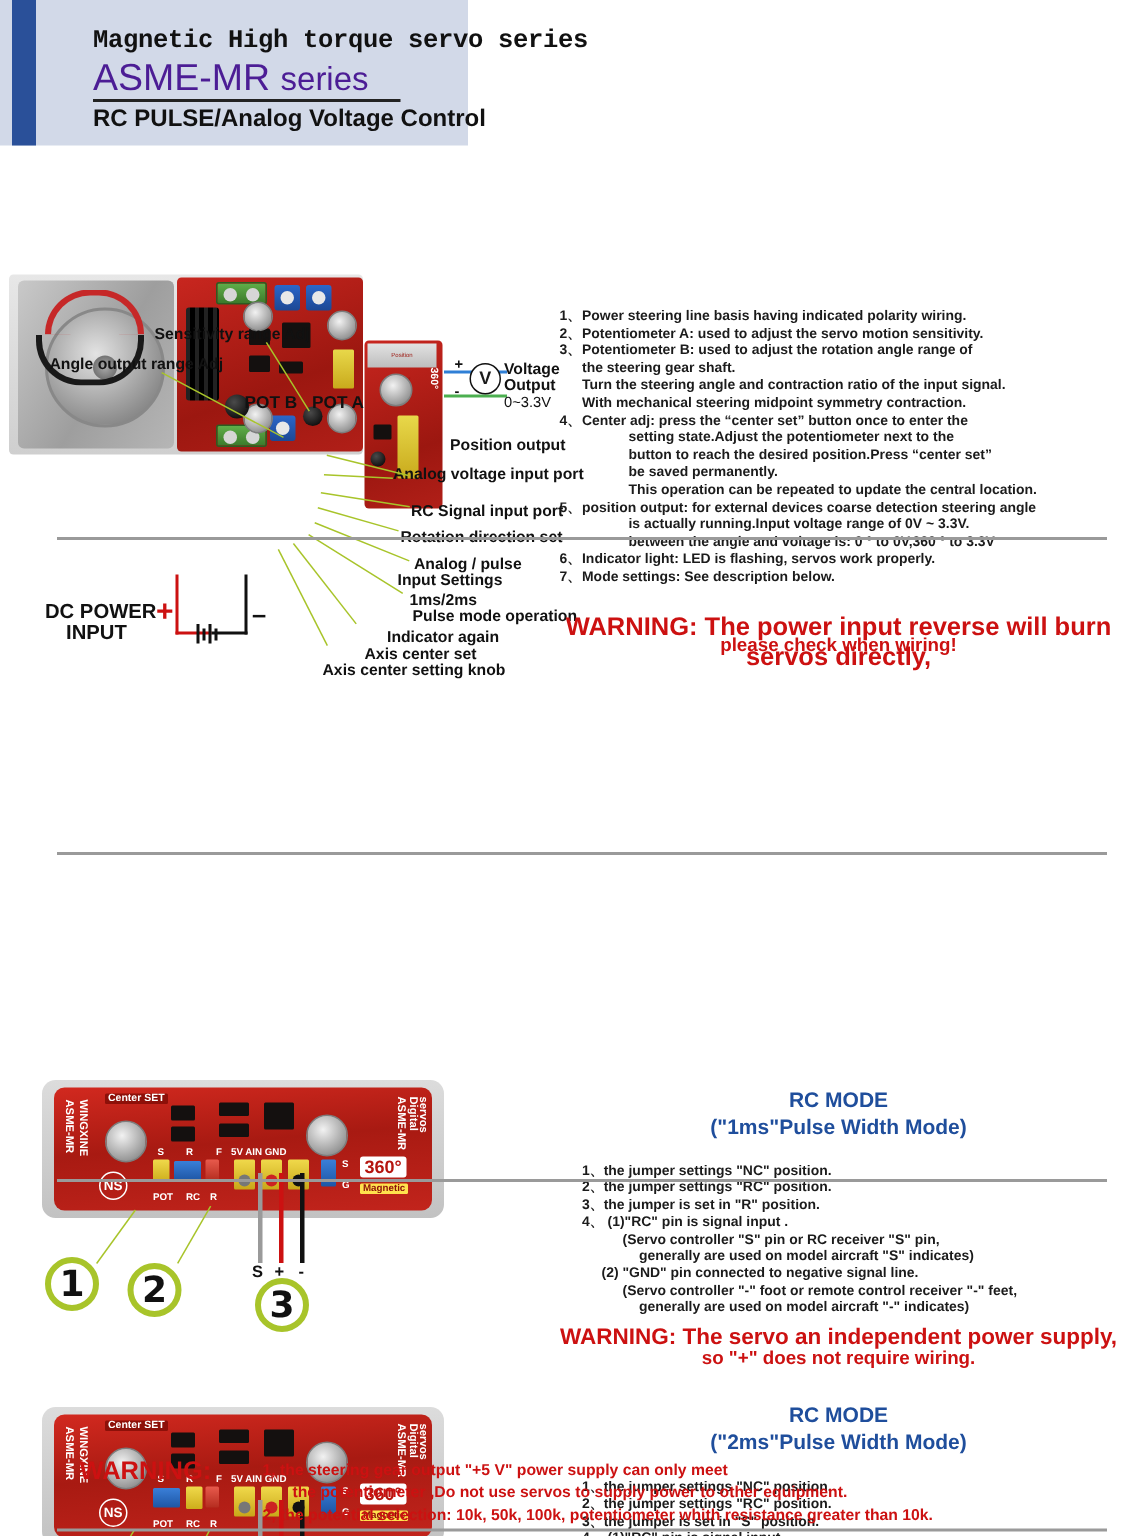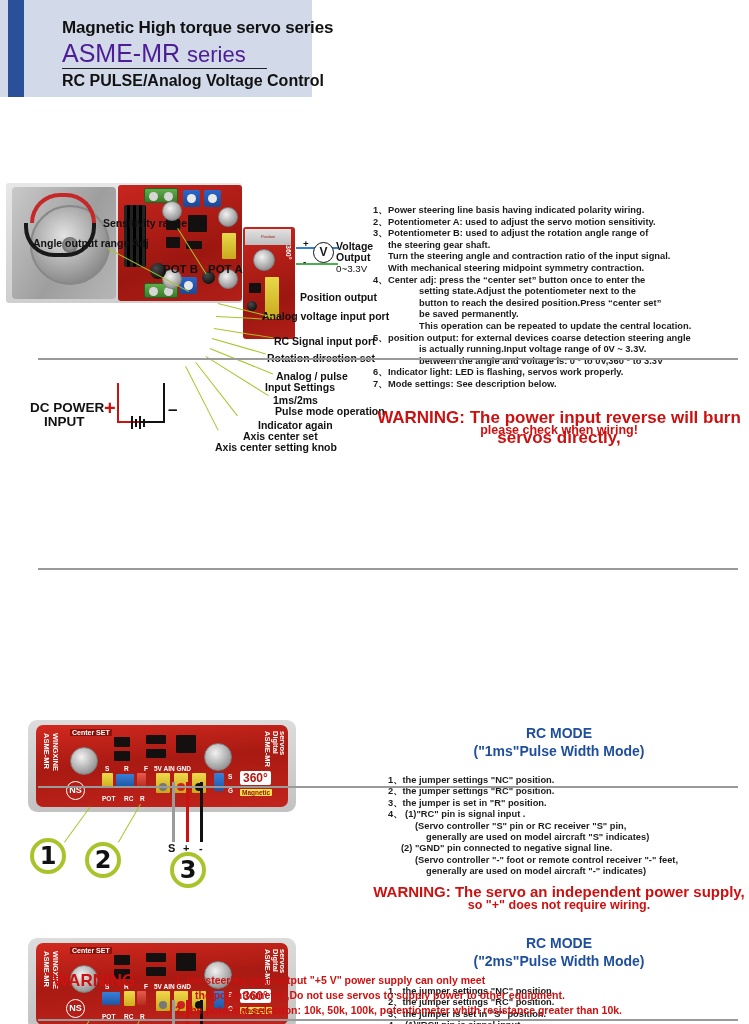--- a/index.html
+++ b/index.html
@@ -16,21 +16,21 @@
   .header { position: relative; height: 100px; }
   .header-bg-light {
     position: absolute; left: 0; top: 0; width: 312px; height: 97px;
     background: #d2d9e8;
   }
   .header-bg-dark {
     position: absolute; left: 8px; top: 0; width: 16px; height: 97px;
     background: #2a5099;
   }
   .title-block { position: absolute; left: 62px; top: 18px; }
-  .title-1 { font-size: 17px; font-weight: bold; letter-spacing: -0.2px; color: #111; }
+  .title-1 { font-size: 17px; font-weight: bold; letter-spacing: -0.2px; color: #111; font-family: Liberation Mono, monospace; }
   .title-2 {
     font-size: 25px; font-weight: normal; color: #4c1d95;
     margin-top: 1px; letter-spacing: 0px; line-height: 1.12;
   }
   .title-2 .ser { font-size: 22px; }
   .title-underline { width: 205px; height: 1.5px; background: #222; margin-top: 0px; }
   .title-3 { font-size: 16px; font-weight: bold; color: #111; margin-top: 3px; }
 
   
   .top-section { position: relative; height: 250px; }

